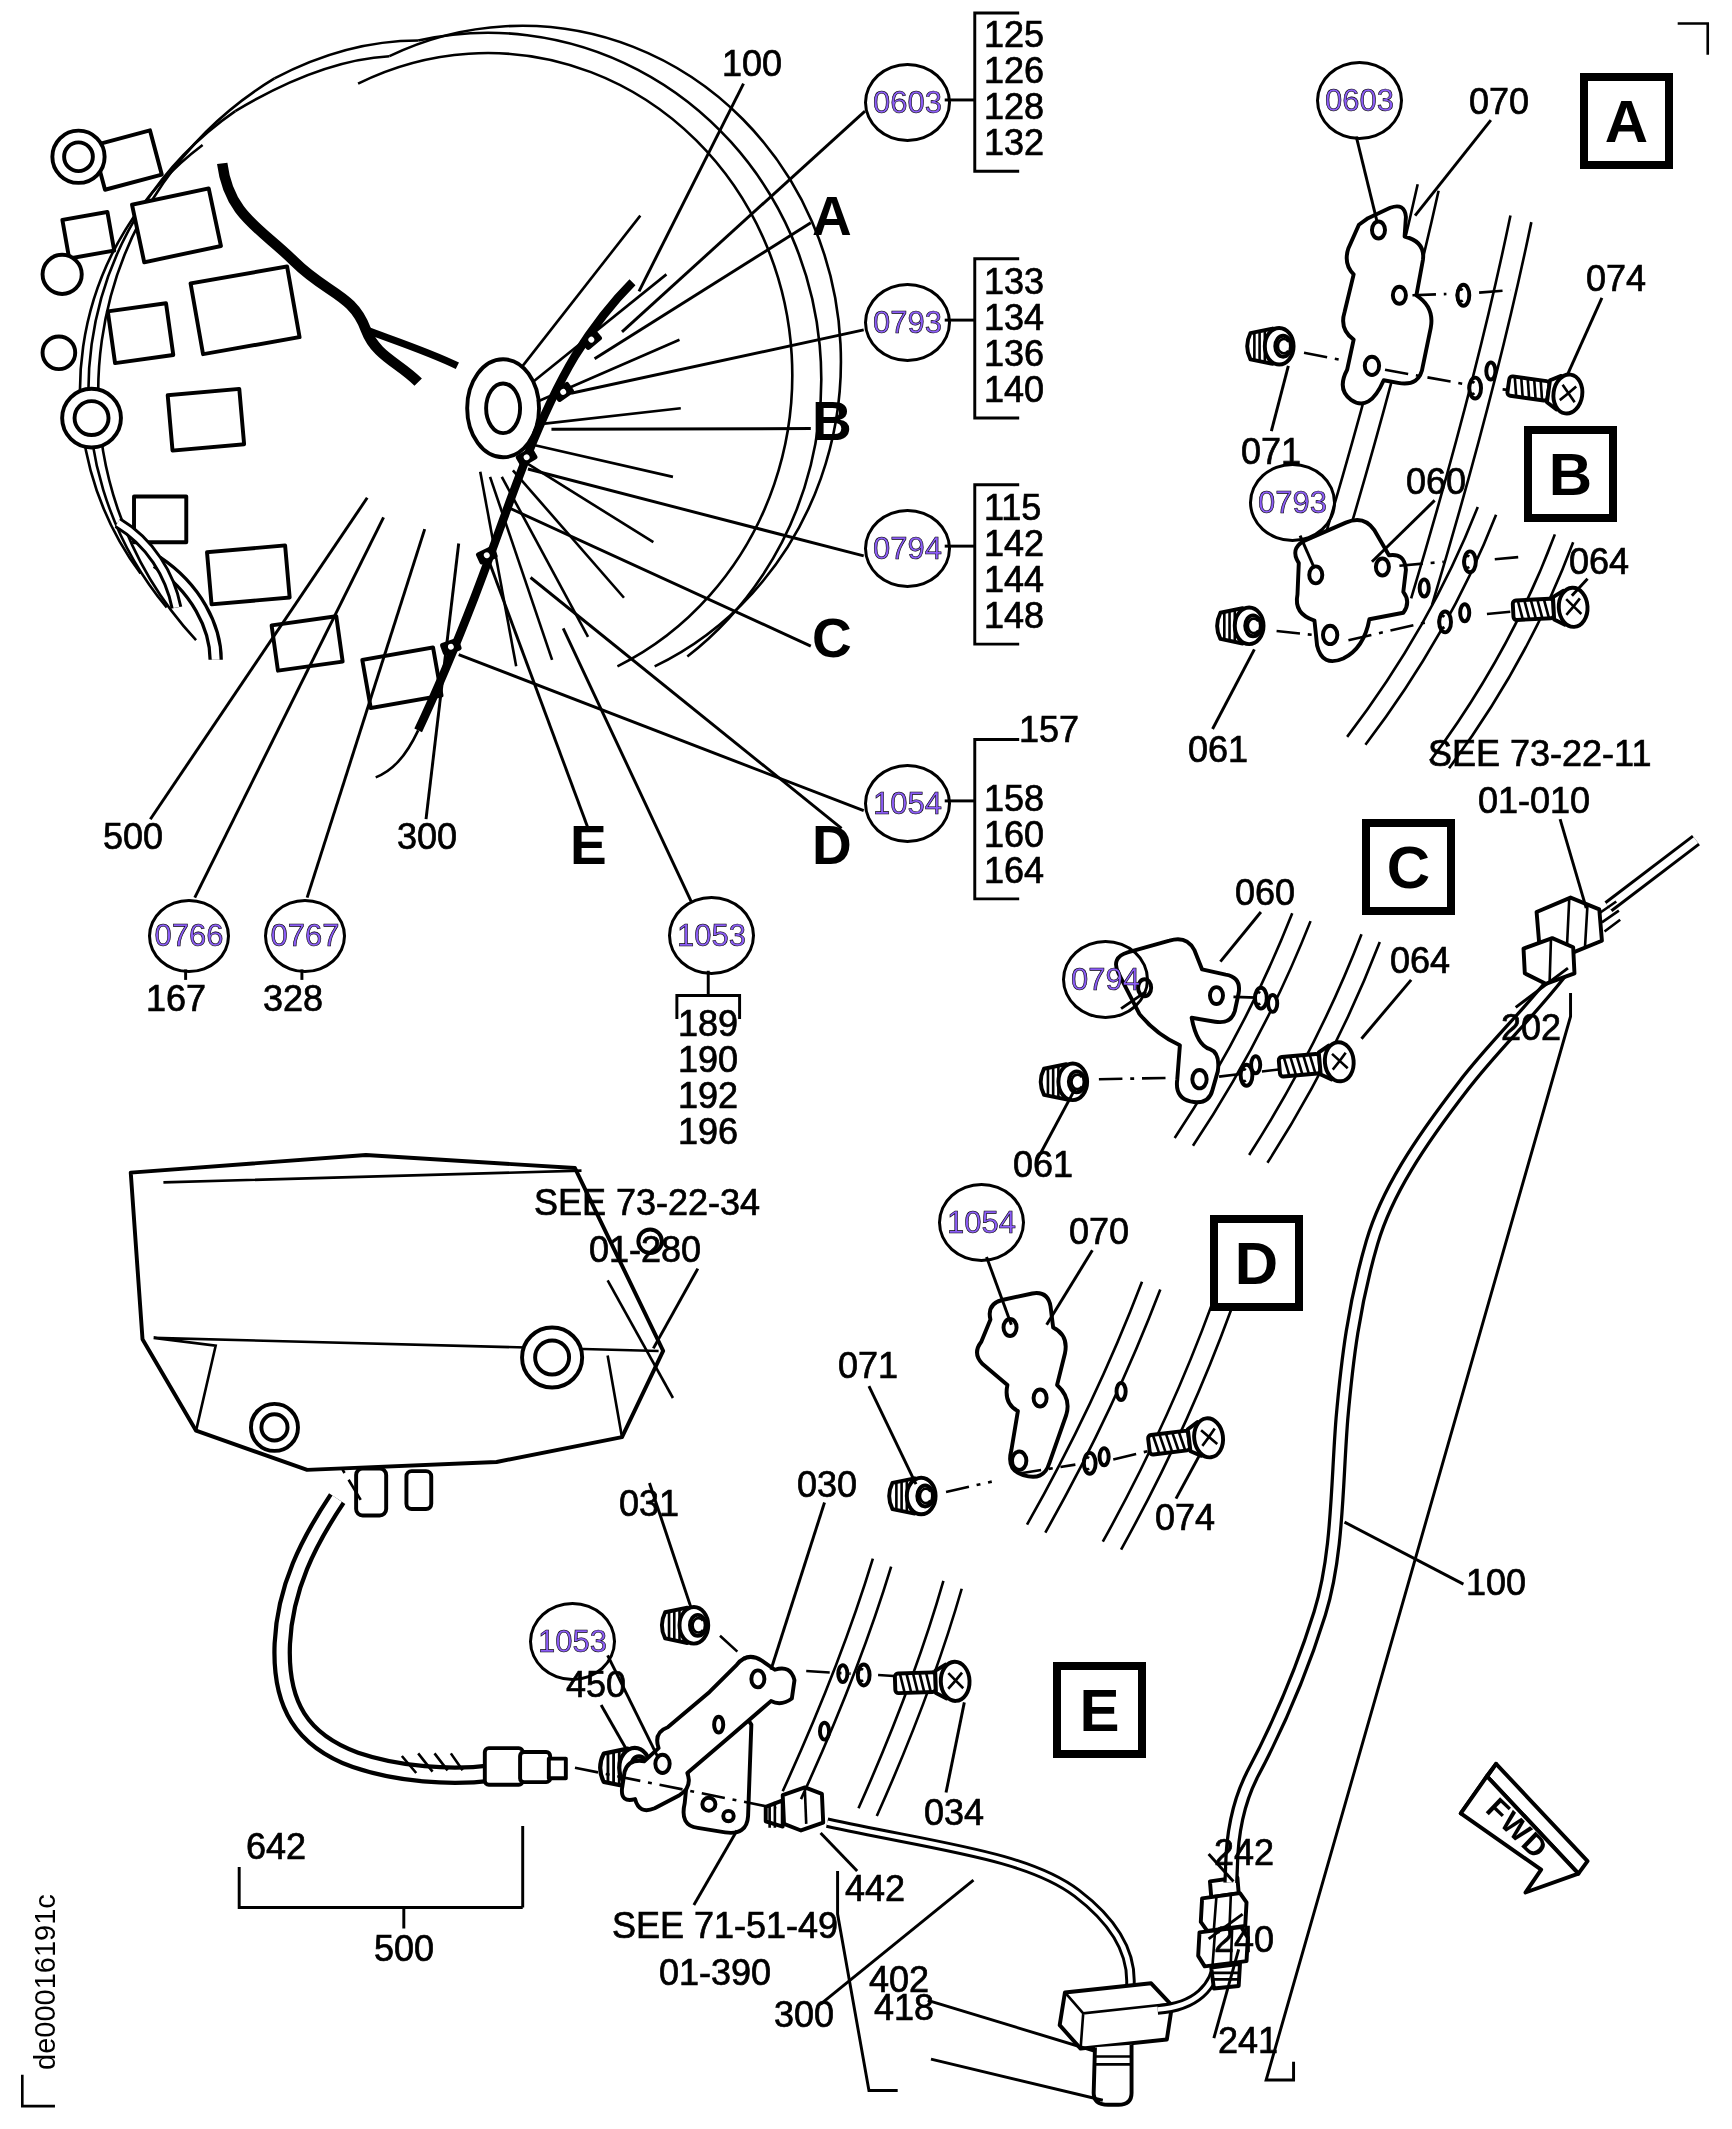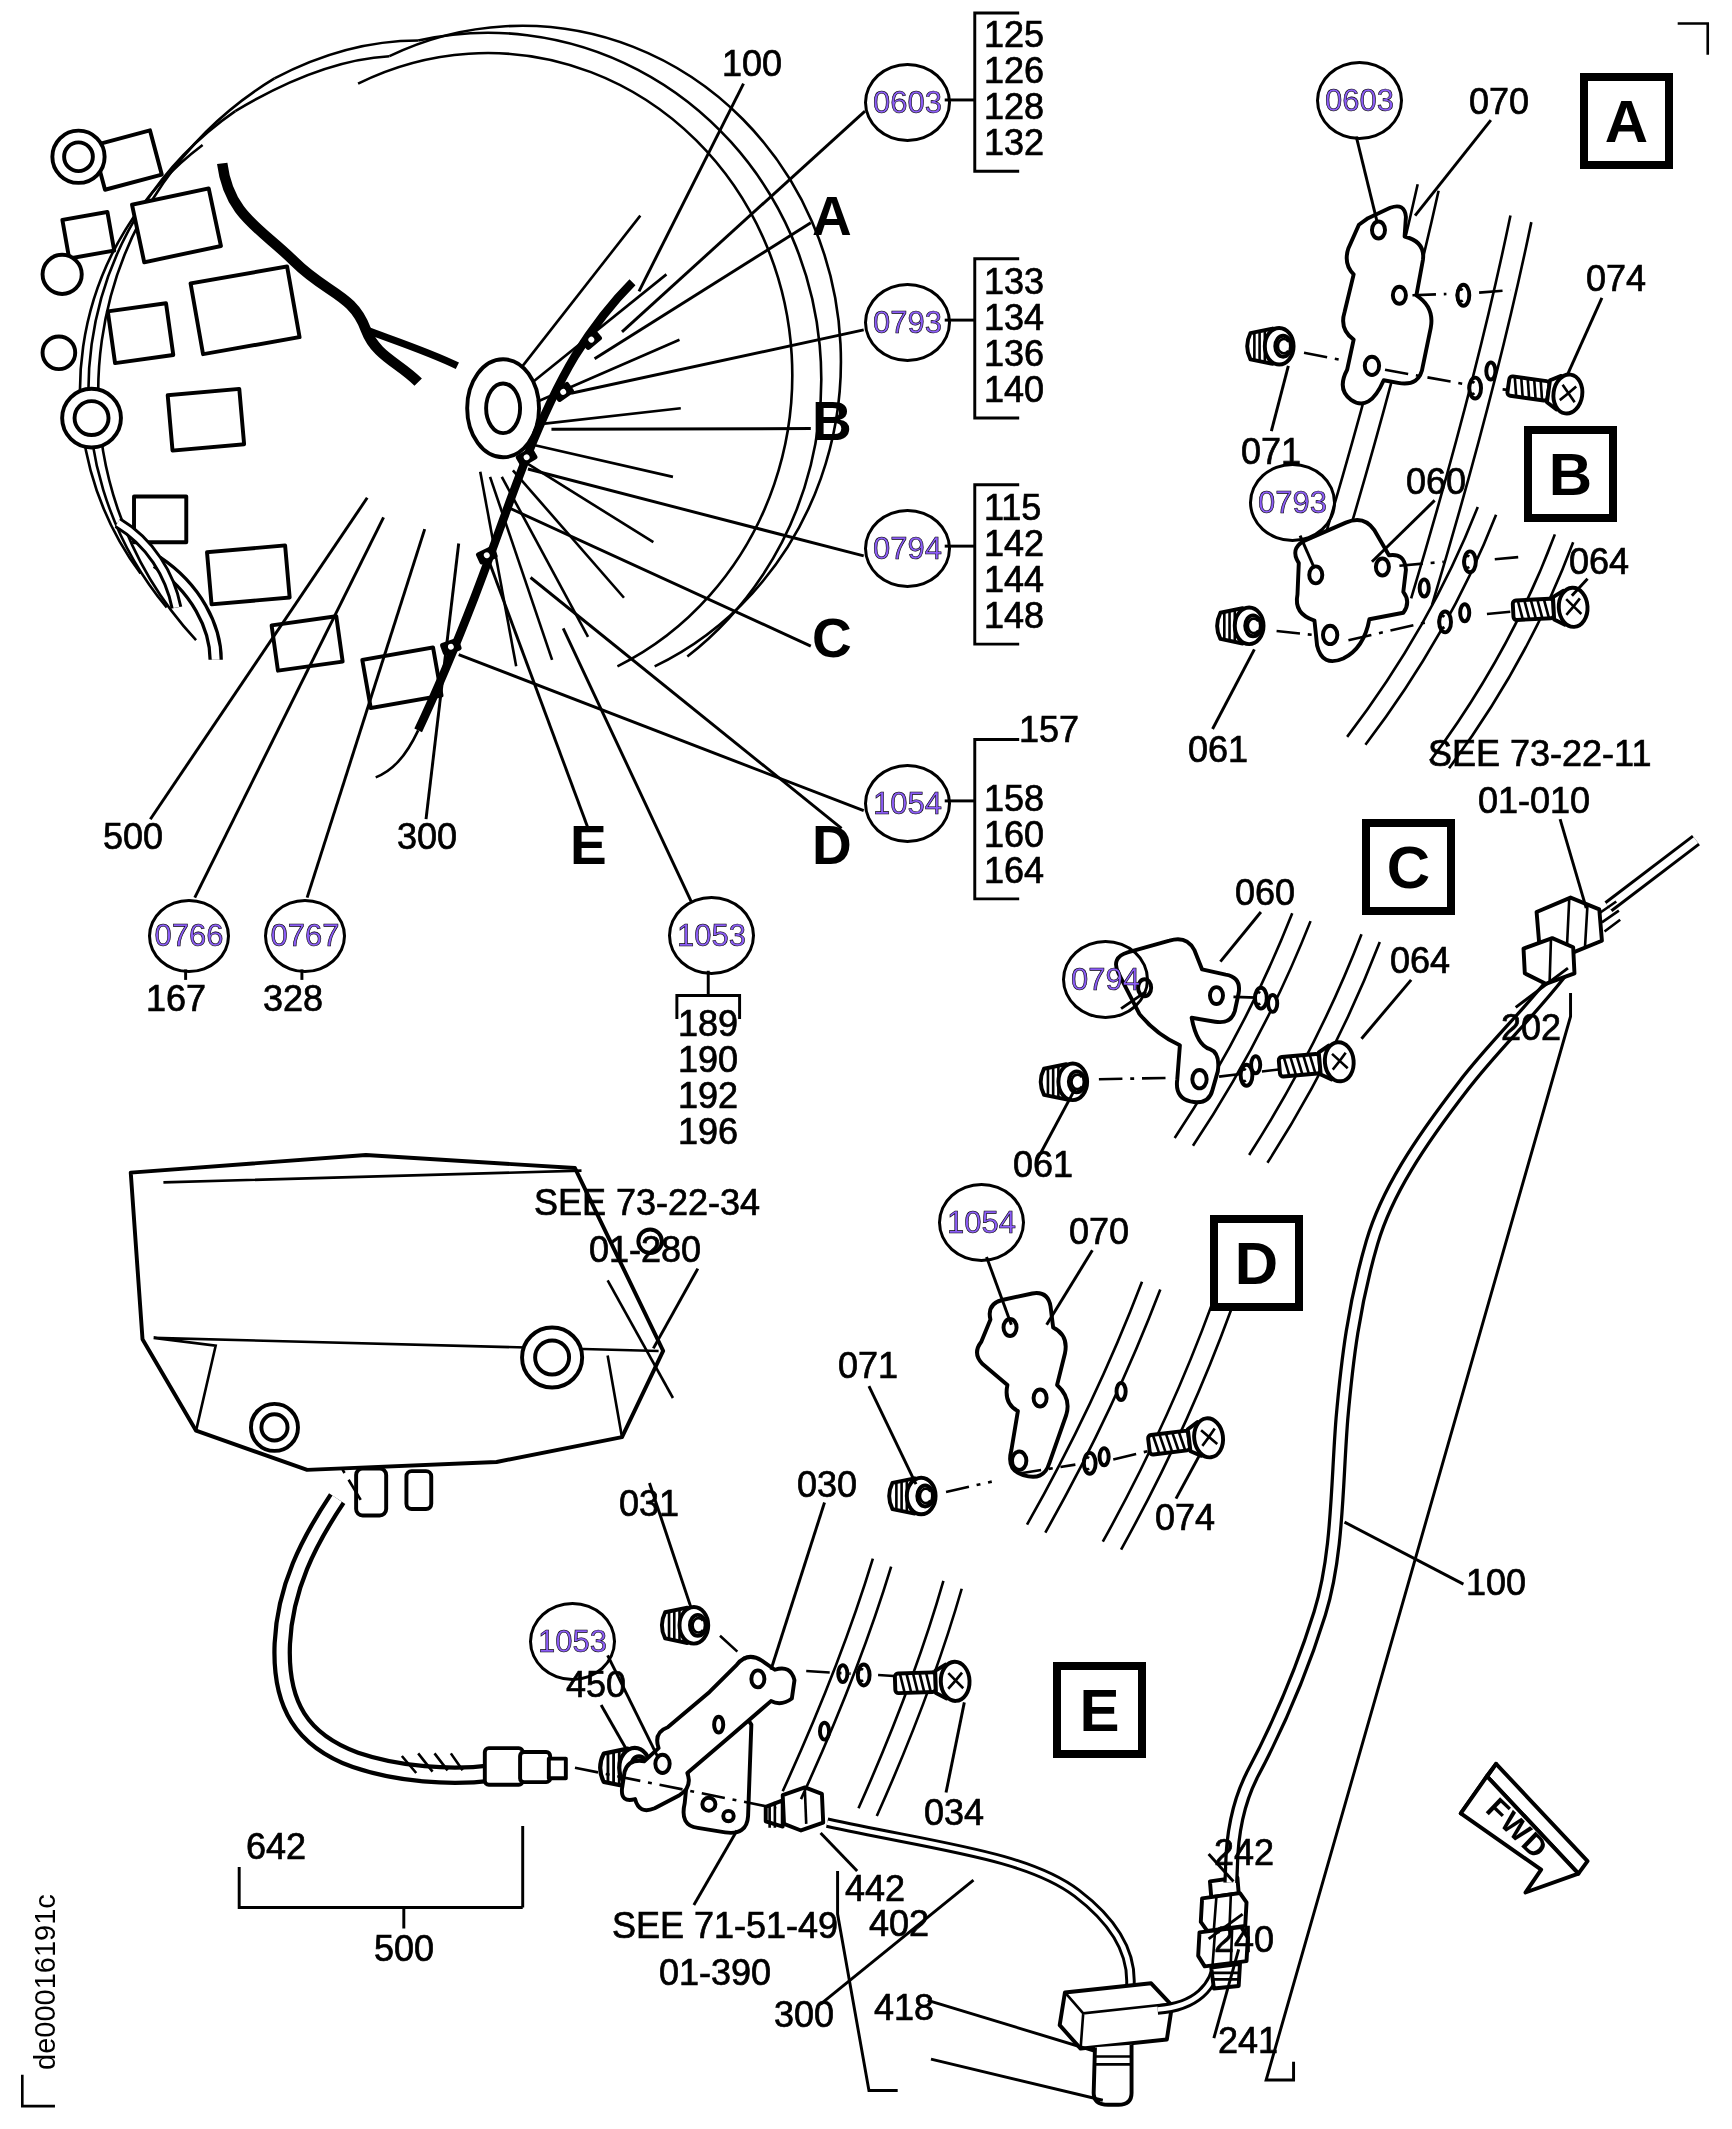--- a/index.html
+++ b/index.html
@@ -416,21 +416,21 @@
 
   <div class="lbl" style="left:534px;top:1185px;">SEE 73-22-34</div>
   <div class="lbl" style="left:589px;top:1232px;">01-280</div>
   <div class="lbl" style="left:566px;top:1667px;">450</div>
   <div class="lbl" style="left:246px;top:1829px;">642</div>
   <div class="lbl" style="left:374px;top:1931px;">500</div>
   <div class="lbl" style="left:612px;top:1908px;">SEE 71-51-49</div>
   <div class="lbl" style="left:659px;top:1955px;">01-390</div>
   <div class="lbl" style="left:845px;top:1871px;">442</div>
   <div class="lbl" style="left:774px;top:1997px;">300</div>
-  <div class="lbl" style="left:869px;top:1906px;">402</div>
+  <div class="lbl" style="left:869px;top:1962px;">402</div>
   <div class="lbl" style="left:874px;top:1990px;">418</div>
   <div class="lbl" style="left:1214px;top:1835px;">242</div>
   <div class="lbl" style="left:1214px;top:1922px;">240</div>
   <div class="lbl" style="left:1218px;top:2023px;">241</div>
   <div class="lbl" style="left:1466px;top:1565px;">100</div>
 
   <div class="figid">de00016191c</div>
 </div>
 
 

